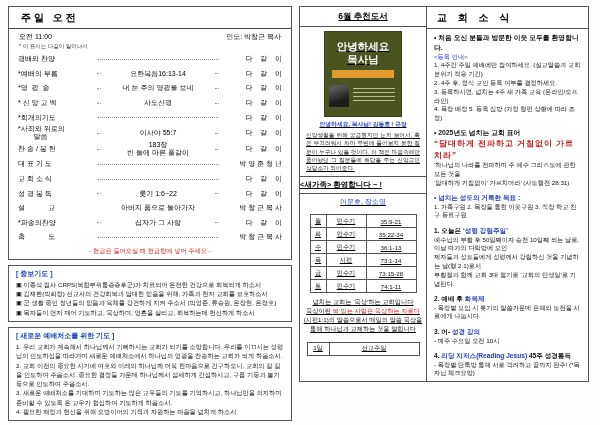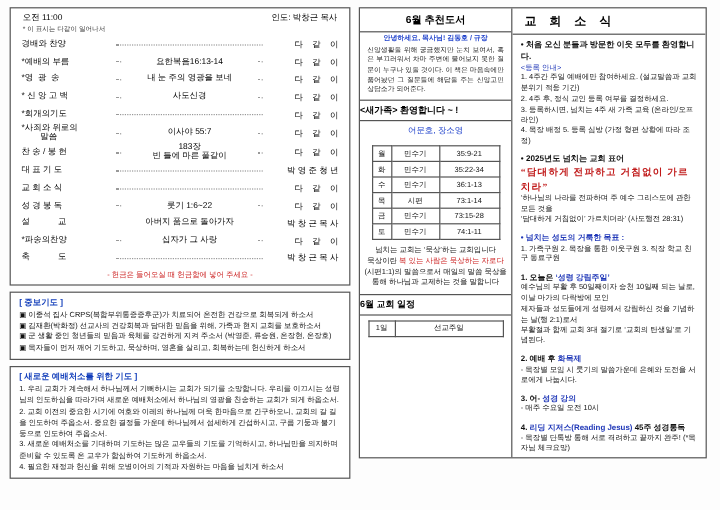--- a/index.html
+++ b/index.html
@@ -19,21 +19,21 @@
   .wo-center { min-width:108px; text-align:center; white-space:pre-wrap; line-height:1.15; }
   .wo-by { width:60px; text-align:right; white-space:pre-wrap; }
   .wo-offering { color:#cc2222; text-align:center; font-size:6.2px; padding:2px 0 3px 0; }
 
   .prayer-box { padding:3px 7px 4px 7px; }
   .pr-title { color:#1540bb; font-weight:bold; font-size:7px; margin-bottom:1px; }
   .pr-item { font-size:6.2px; line-height:1.5; color:#111; }
 
   
   .right-box { position:absolute; left:299px; top:6px; width:290px; height:376px; display:flex; background:#fff; }
-  .mid-col { width:127px; border-right:1px solid #555; display:flex; flex-direction:column; overflow:hidden; }
+  .mid-col { width:127px; border-right:1px solid #555; display:flex; flex-direction:column; overflow:hidden;text-decoration:underline; }
   .right-col { flex:1; display:flex; flex-direction:column; overflow:hidden; }
 
   .mid-header { font-weight:bold; text-align:center; font-size:8.5px; padding:4px 0 3px 0; border-bottom:1px solid #555; }
   .mid-header2 { font-weight:bold; text-align:left; font-size:7.5px; padding:3px 0; border-top:1px solid #555; border-bottom:1px solid #555; }
   .mid-names { color:#2244cc; text-align:center; font-size:7px; padding:3px 0; }
 
   .book-cover { width:78px; height:86px; margin:4px auto 3px auto; background:#4a5420; color:#fff; text-align:center;
                 box-shadow:0 0 0 1px #3a421a inset; }
   .bc-title { font-size:10.5px; font-weight:bold; line-height:1.2; padding-top:9px; white-space:pre-wrap; }
   .bc-band { height:8px; background:#e39b2d; margin:5px 8px 0 8px; }
@@ -64,20 +64,21 @@
   .s-slogan { color:#c01818; font-weight:bold; font-size:8px; letter-spacing:1px;
               font-family:"Liberation Serif","DejaVu Serif",serif; }
 </style>
 </head>
 <body>
 
 <div class="page">
 
   <div class="left-col">
     <div class="box">
+      <div class="wo-header">주일 오전</div>
       <div class="wo-subrow">
         <span>오전 11:00</span>
         <span>인도: 박창근 목사</span>
       </div>
       <div class="wo-note">* 이 표시는 다같이 일어나서</div>
       <div id="worship-order-list">
           <div class="worow">
             <span class="wo-title">경배와 찬양</span>
             <span class="wo-dots"></span>
             <span class="wo-by">다    같    이</span>
@@ -183,20 +184,34 @@
           <div class="pr-item">4. 필요한 재정과 헌신을 위해 오병이어의 기적과 자원하는 마음을 넘치게 하소서</div>
         </div>
     </div>
   </div>
 
   <div class="box right-box">
 
     <div class="mid-col">
       <div class="mid-header">6월 추천도서</div>
 
+      <div class="book-cover">
+        <div class="bc-title">안녕하세요
+목사님</div>
+        <div class="bc-band"></div>
+        <div class="bc-bottom">
+          <div class="bc-photo"></div>
+          <div class="bc-lines">
+            <div></div>
+              <div></div>
+              <div></div>
+              <div></div>
+          </div>
+        </div>
+      </div>
       <div class="bc-caption">안녕하세요, 목사님!  김동호 / 규장</div>
       <div class="bc-desc">신앙생활을 위해 궁금했지만 눈치 보여서, 혹은 부끄러워서 차마 주변에 물어보지 못한 질문이 누구나 있을 것이다. 이 책은 마음속에만 품어놨던 그 질문들에 해답을 주는 신앙고민 상담소가 되어준다.</div>
 
       <div class="mid-header2">&lt;새가족&gt; 환영합니다 ~ !</div>
       <div class="mid-names">어문호, 장소영</div>
 
       <table class="dev-table">
         <tbody id="devotion-table-body">
             <tr>
               <td class="dev-c1">월</td>
@@ -230,21 +245,20 @@
             </tr>
           </tbody>
       </table>
       <div class="dev-note" id="devotion-note">
           <div class="ln"><span class="s-n">넘치는 교회는 ‘묵상’하는 교회입니다</span></div>
           <div class="ln"><span class="s-n">묵상이란 </span><span class="s-r">복 있는 사람은 묵상하는 자로다</span></div>
           <div class="ln"><span class="s-n">(시편1:1)의 말씀으로서 매일의 말씀 묵상을</span></div>
           <div class="ln"><span class="s-n">통해 하나님과 교제하는 것을 말합니다</span></div>
         </div>
 
-      <div class="mid-header2">6월 교회 일정</div>
       <table class="sch-table">
         <tbody id="schedule-table-body">
             <tr>
               <td class="sch-c1">1일</td>
               <td class="sch-c2">선교주일</td>
             </tr>
           </tbody>
       </table>
 
     </div>

